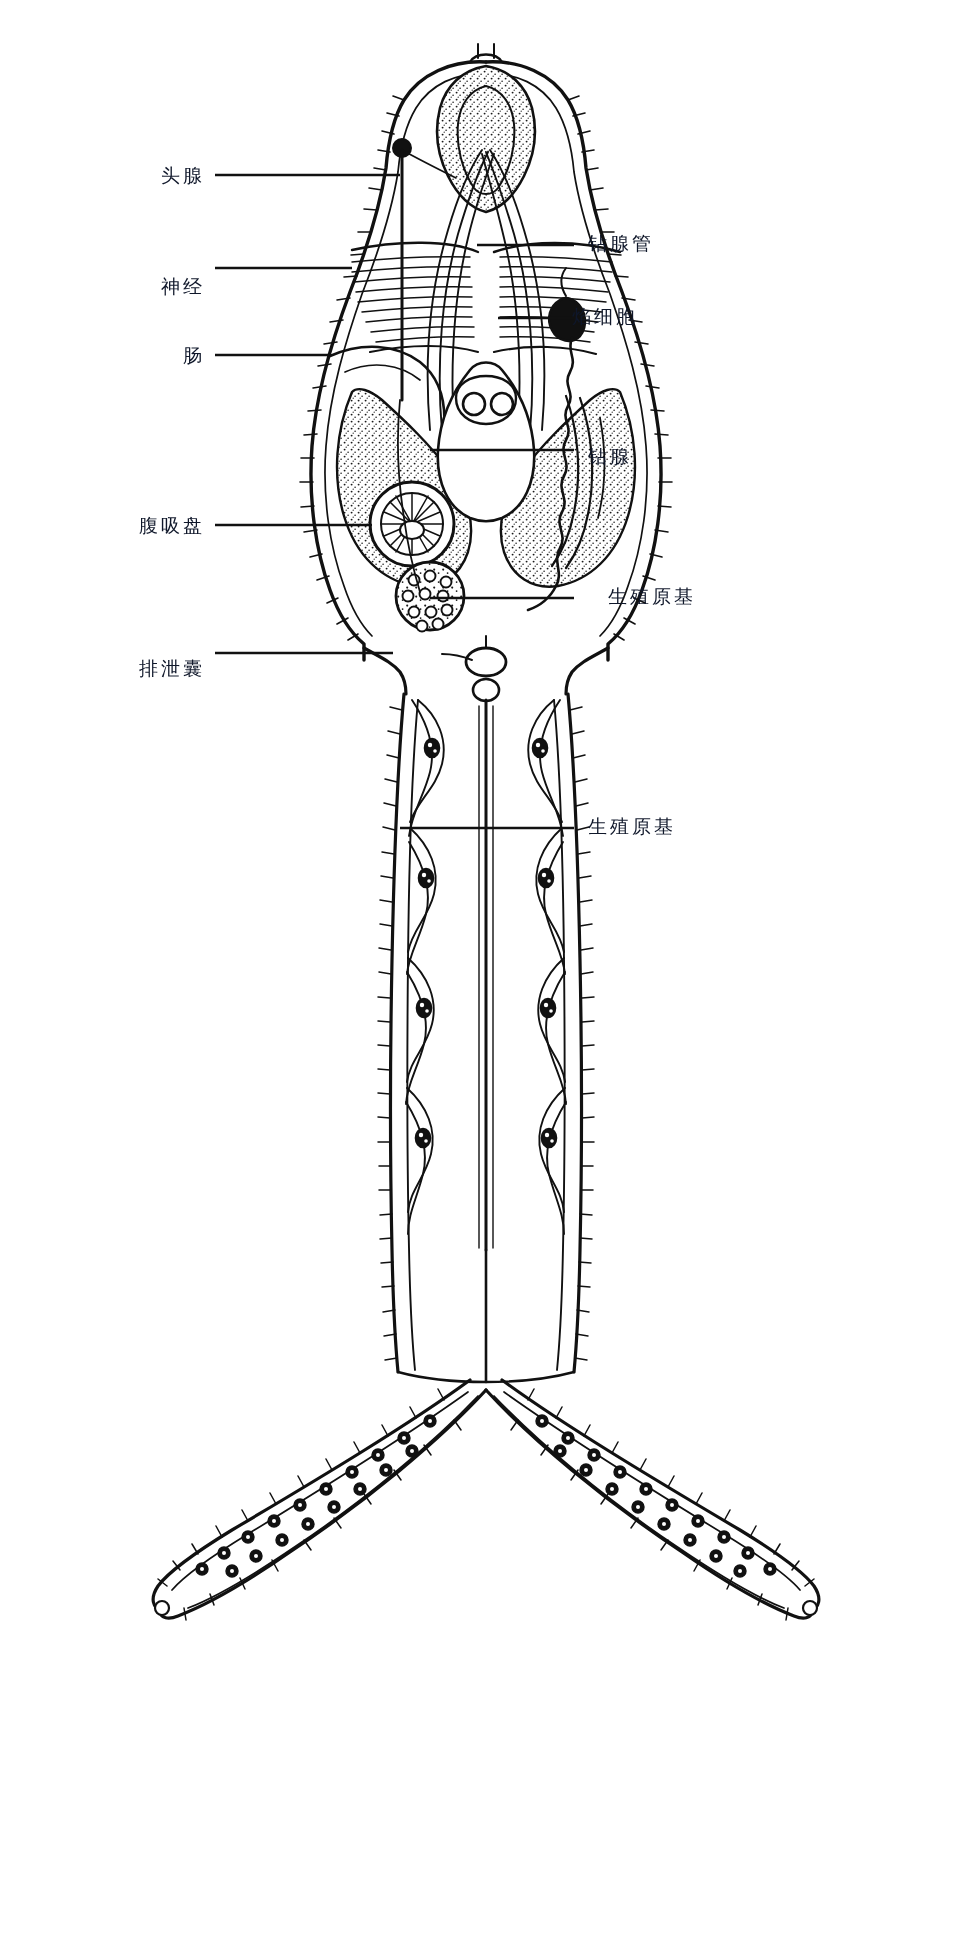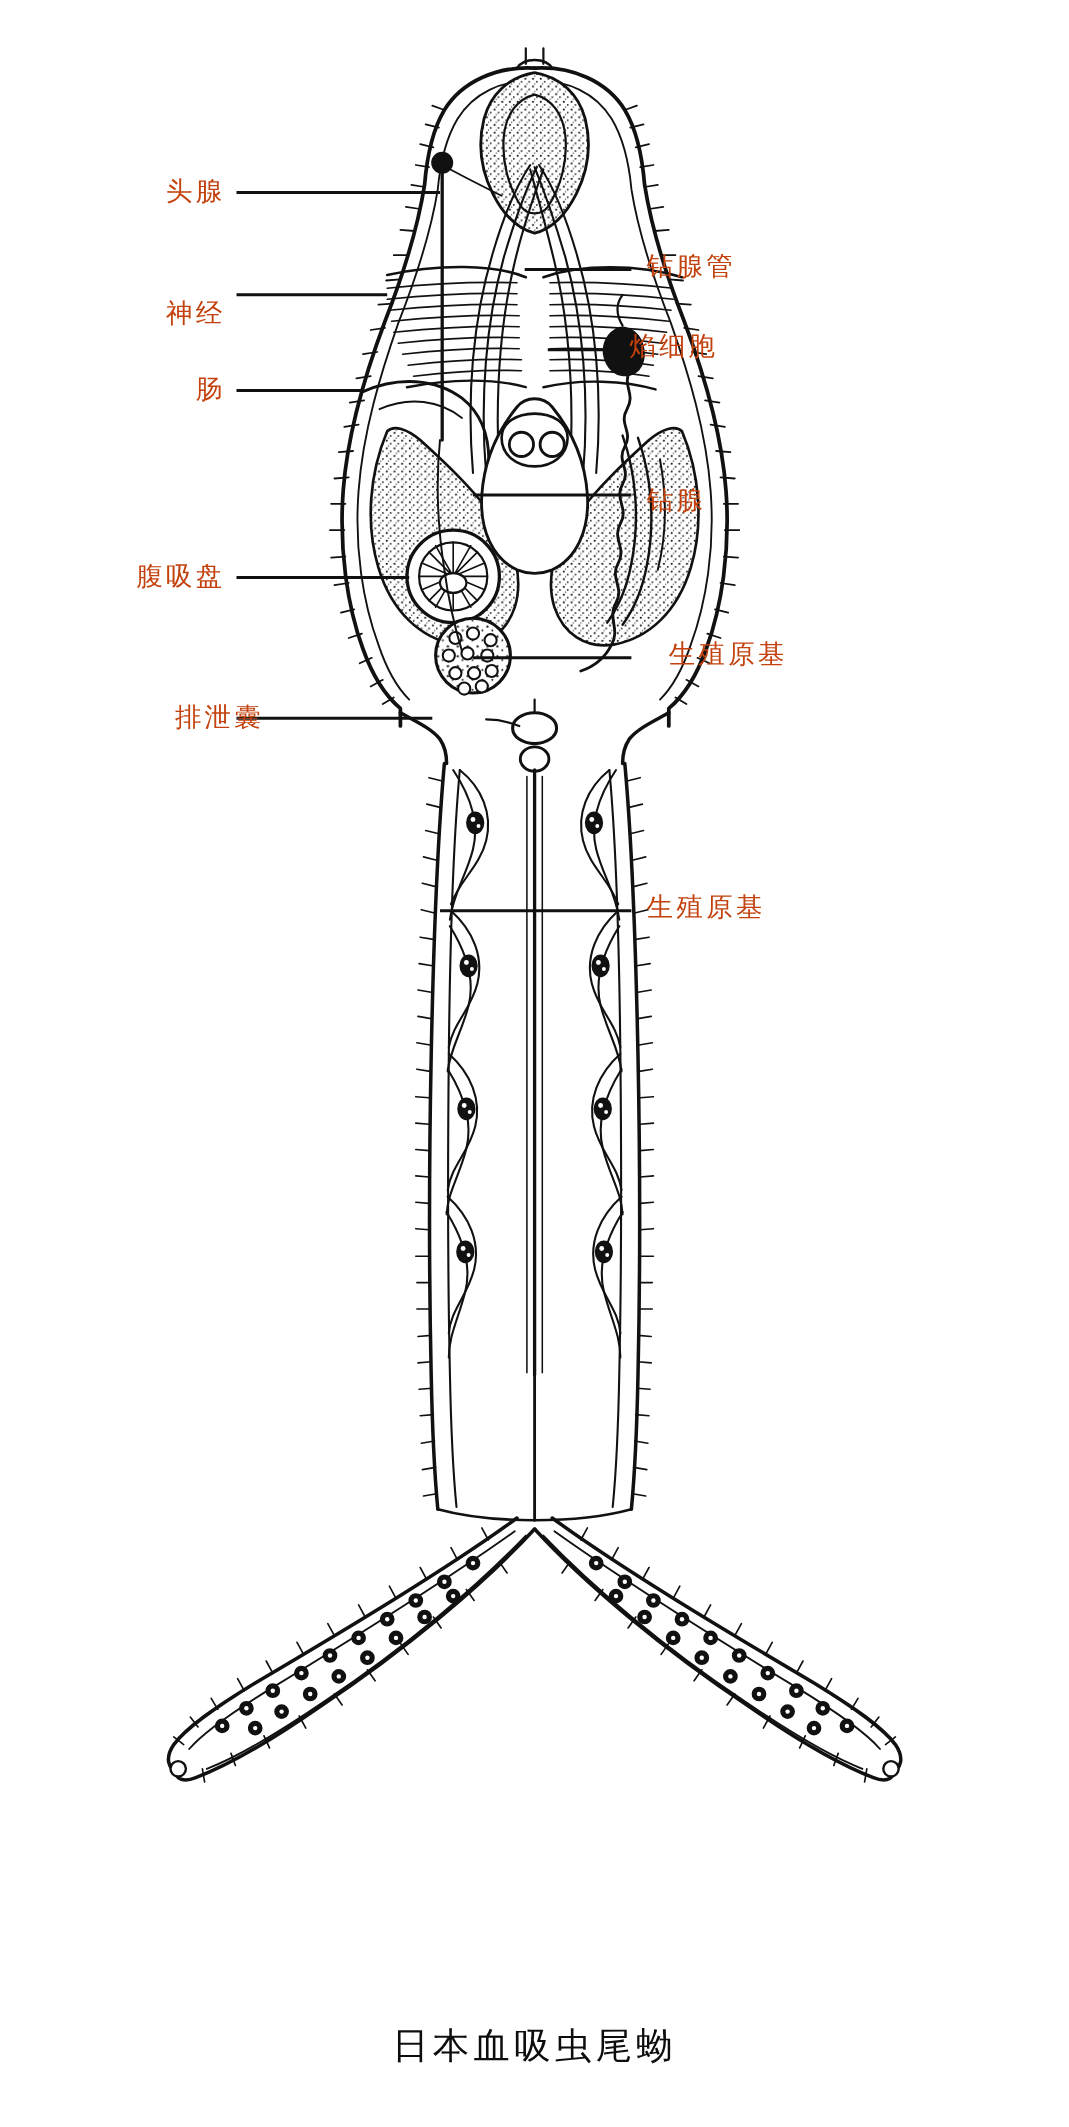--- a/index.html
+++ b/index.html
@@ -8,24 +8,24 @@
     width:972px;height:1934px;position:relative;overflow:hidden;
     font-family:"Liberation Serif","DejaVu Serif",serif;
     color:#111111;
   }
   #figure-root{position:absolute;inset:0;}
   svg.art{position:absolute;left:0;top:0;width:972px;height:1934px;display:block;}
 
   .label{
     position:absolute;
     font-family:"Liberation Serif","DejaVu Serif",serif;
-    font-size:24px;
+    font-size:19px;
     line-height:1;
     letter-spacing:3px;
-    color:#c2410c;
+    color:#0f172a;
     white-space:nowrap;
     -webkit-font-smoothing:antialiased;
   }
   .label.left{text-align:right;transform:translateY(-50%);}
   .label.right{text-align:left;transform:translateY(-50%);font-family:Liberation Mono, monospace;}
 
   .caption{
     position:absolute;
     left:0;right:0;
     text-align:center;
@@ -510,35 +510,34 @@
   </div>
   <div class="label left" style="left:0;width:205px;top:286px;">
     <span>神经</span>
   </div>
   <div class="label left" style="left:0;width:205px;top:355px;">
     <span>肠</span>
   </div>
   <div class="label left" style="left:0;width:205px;top:525px;">
     <span>腹吸盘</span>
   </div>
-  <div class="label left" style="left:0;width:205px;top:653px;margin-left:35px;">
+  <div class="label left" style="left:0;width:205px;top:668px;">
     <span>排泄囊</span>
   </div>
 
   <div class="label right" style="left:588px;top:245px;">
     <span>钻腺管</span>
   </div>
   <div class="label right" style="left:572px;top:318px;">
     <span>焰细胞</span>
   </div>
   <div class="label right" style="left:588px;top:458px;">
     <span>钻腺</span>
   </div>
   <div class="label right" style="left:608px;top:598px;">
     <span>生殖原基</span>
   </div>
   <div class="label right" style="left:588px;top:828px;">
     <span>生殖原基</span>
   </div>
 
-  <div class="caption" style="top:1838px;">日本血吸虫尾蚴</div>
 
 </div>
 
 </body></html>

